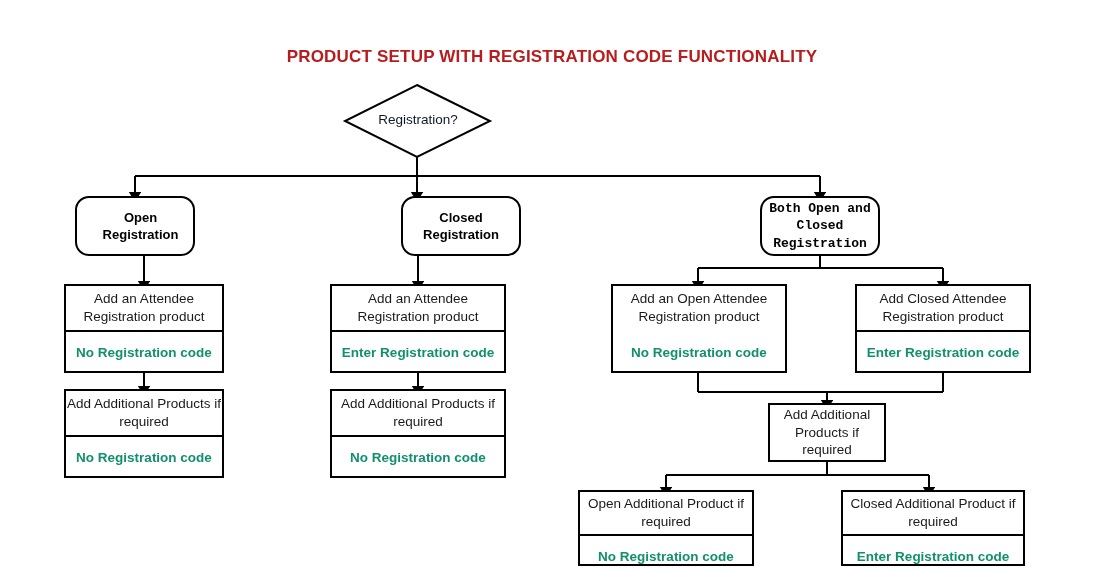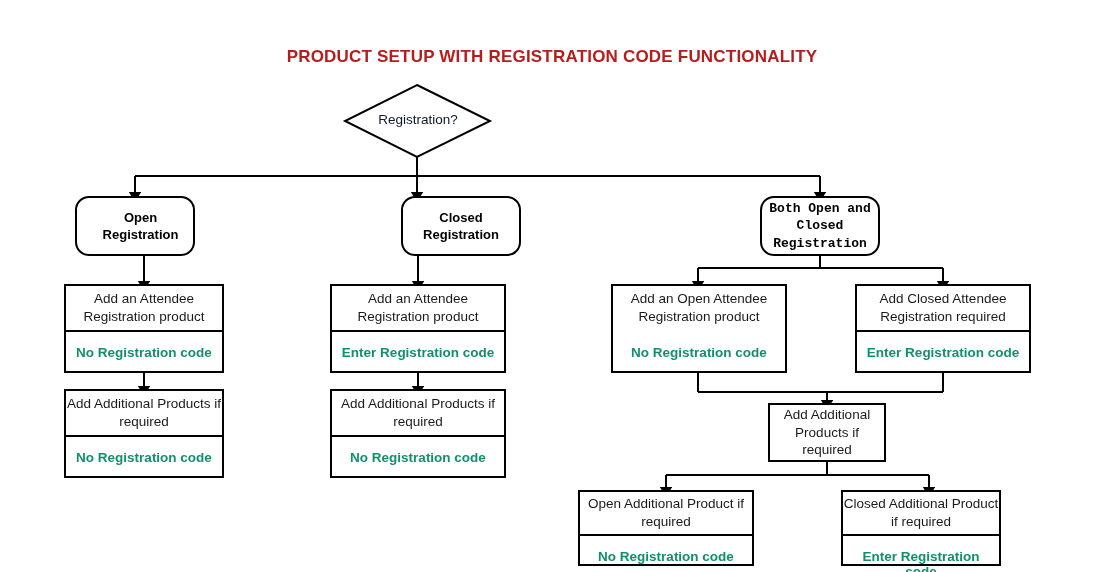--- a/index.html
+++ b/index.html
@@ -199,34 +199,34 @@
     <div class="seg-code">No Registration code</div>
   </div>
 
   <div class="pbox" style="left:611px; top:284px; width:176px; height:89px;align-items:center;">
     <div class="seg-top" style="height:44px;">Add an Open Attendee Registration product</div>
     <div class="divider"></div>
     <div class="seg-code">No Registration code</div>
   </div>
 
   <div class="pbox" style="left:855px; top:284px; width:176px; height:89px;">
-    <div class="seg-top" style="height:44px;">Add Closed Attendee Registration required</div>
+    <div class="seg-top" style="height:44px;">Add Closed Attendee Registration product</div>
     <div class="divider"></div>
     <div class="seg-code">Enter Registration code</div>
   </div>
 
   <div class="pbox single" style="left:768px; top:403px; width:118px; height:59px;">
     <div class="seg-top">Add Additional Products if required</div>
   </div>
 
   <div class="pbox" style="left:578px; top:490px; width:176px; height:76px;">
     <div class="seg-top" style="height:42px;">Open Additional Product if required</div>
     <div class="divider"></div>
     <div class="seg-code">No Registration code</div>
   </div>
 
-  <div class="pbox" style="left:841px; top:490px; width:160px; height:76px;">
+  <div class="pbox" style="left:841px; top:490px; width:184px; height:76px;">
     <div class="seg-top" style="height:42px;">Closed Additional Product if required</div>
     <div class="divider"></div>
     <div class="seg-code">Enter Registration code</div>
   </div>
 
 </div>
 
 </body></html>

